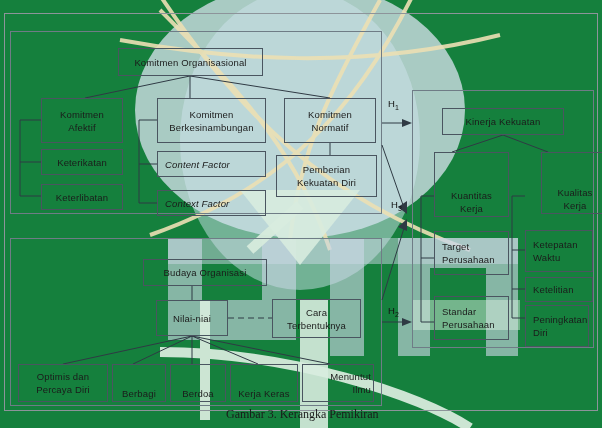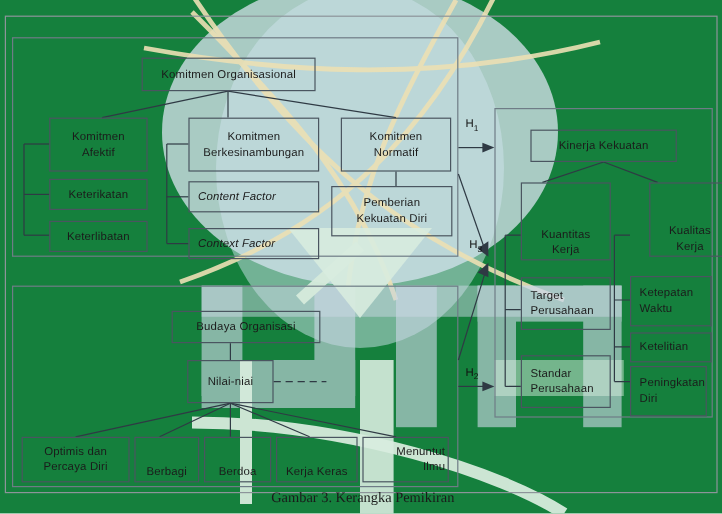--- a/index.html
+++ b/index.html
@@ -232,20 +232,24 @@
   </div>
 
   <div class="node" style="left:128px; top:259px; width:124px; height:27px;margin-left:15px;">
     <span>Budaya Organisasi</span>
   </div>
 
   <div class="node" style="left:156px; top:300px; width:72px; height:36px;">
     <span>Nilai-niai</span>
   </div>
 
+  <div class="node" style="left:272px; top:299px; width:89px; height:39px;">
+    <span>Cara</span>
+    <span>Terbentuknya</span>
+  </div>
 
   <div class="node" style="left:18px; top:364px; width:90px; height:38px;">
     <span>Optimis dan</span>
     <span>Percaya Diri</span>
   </div>
 
   <div class="node topal" style="left:112px; top:364px; width:54px; height:38px;">
     <span>Berbagi</span>
   </div>
 

